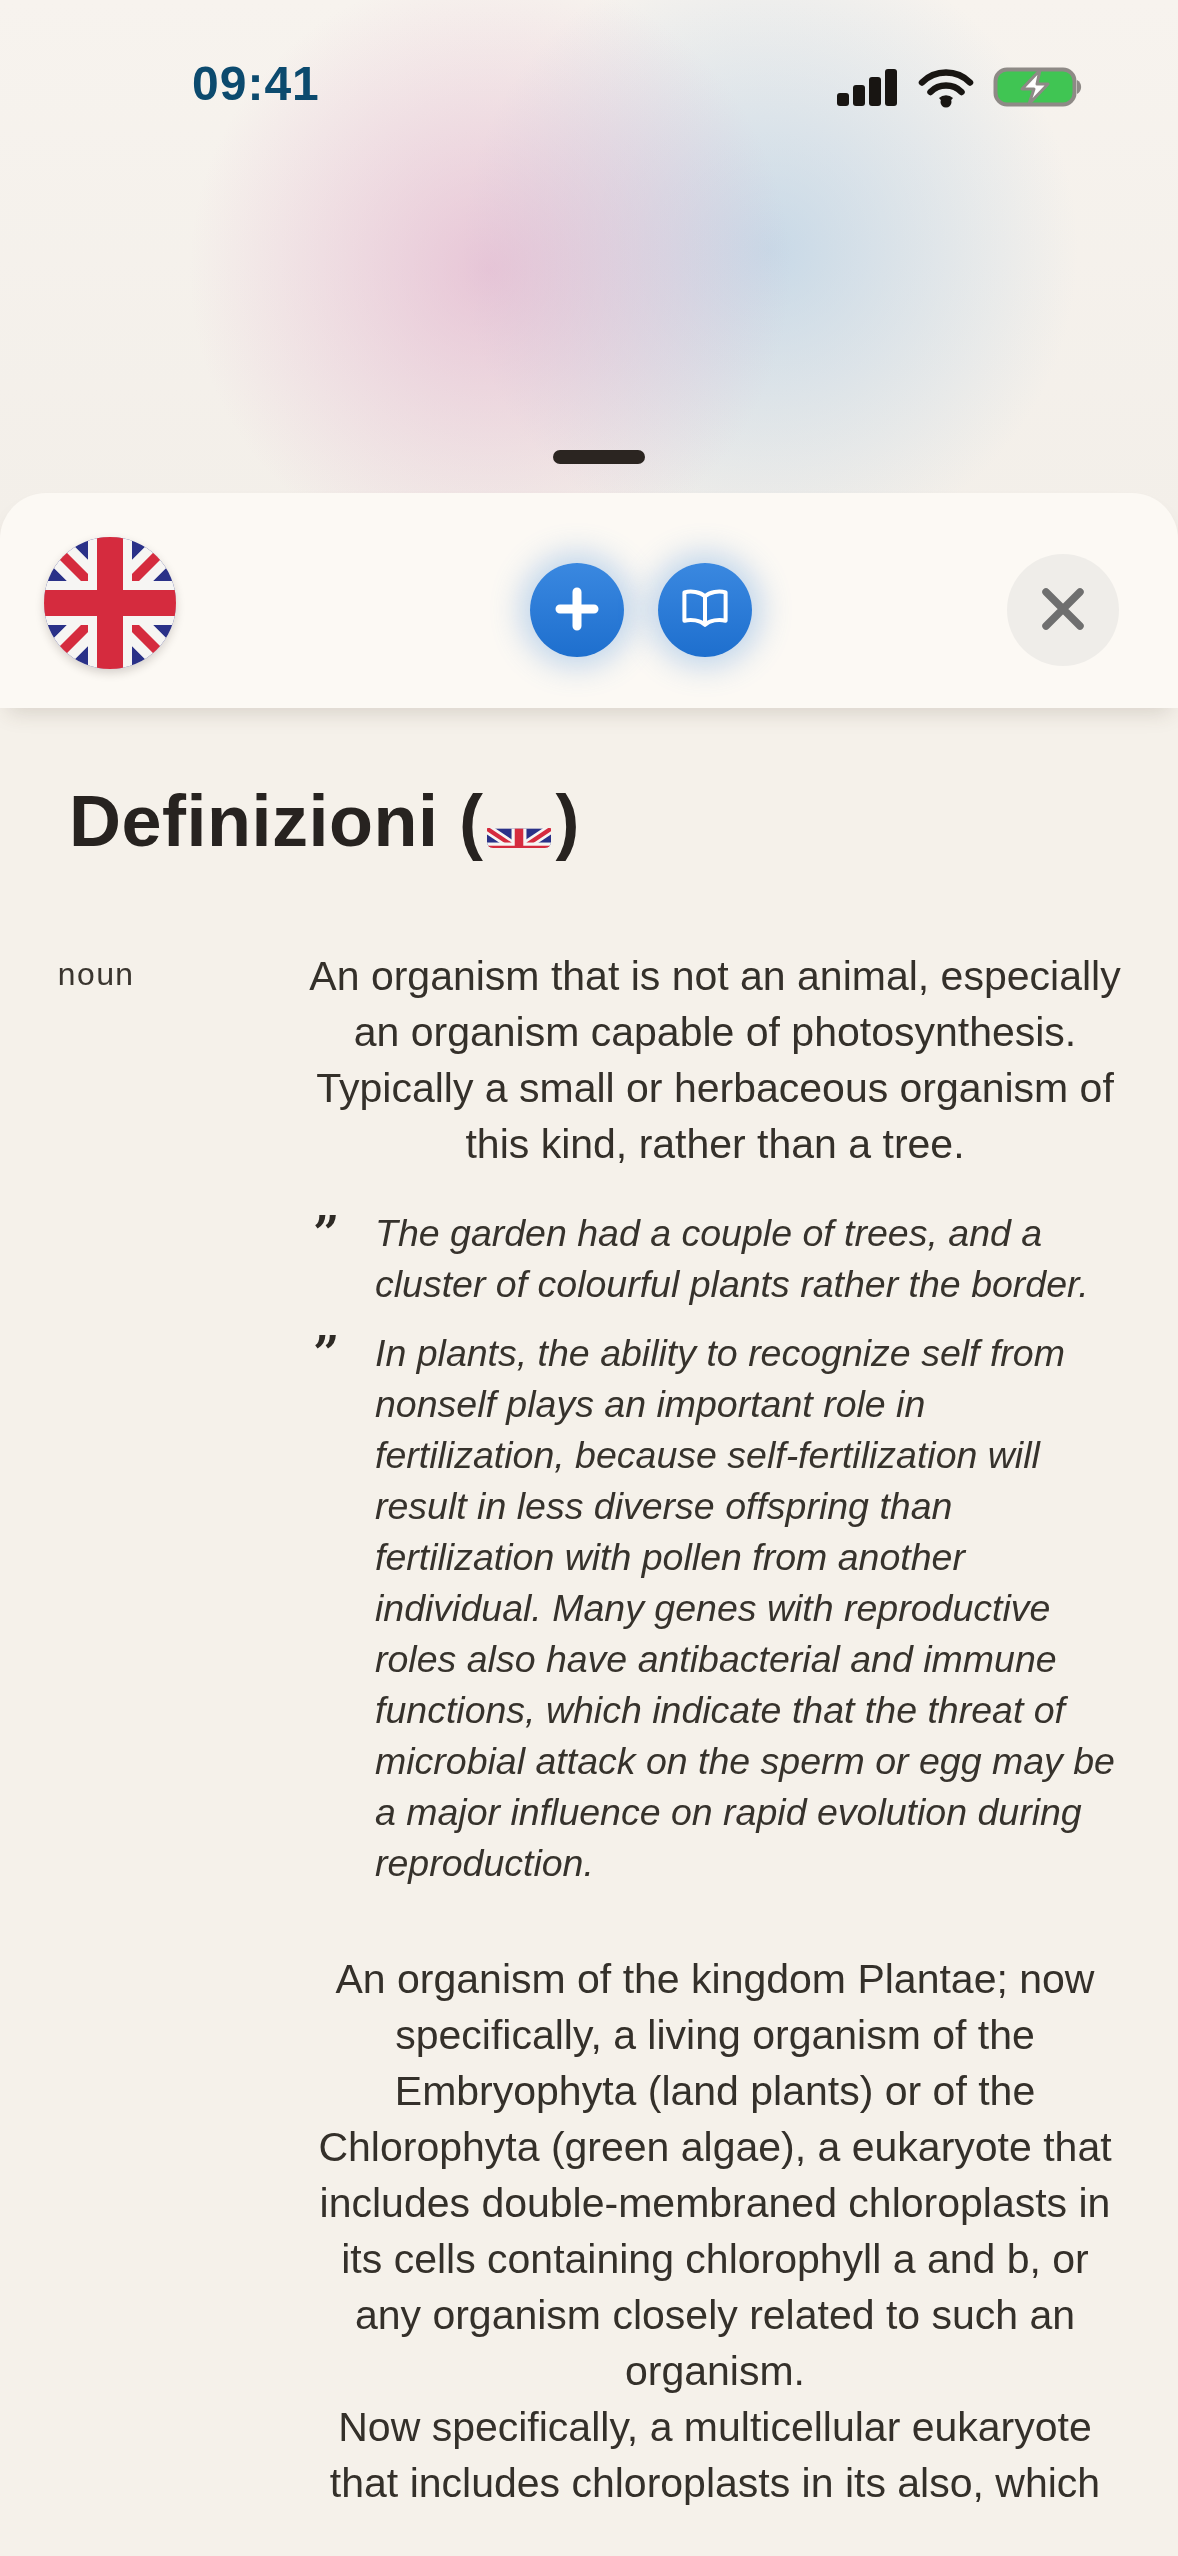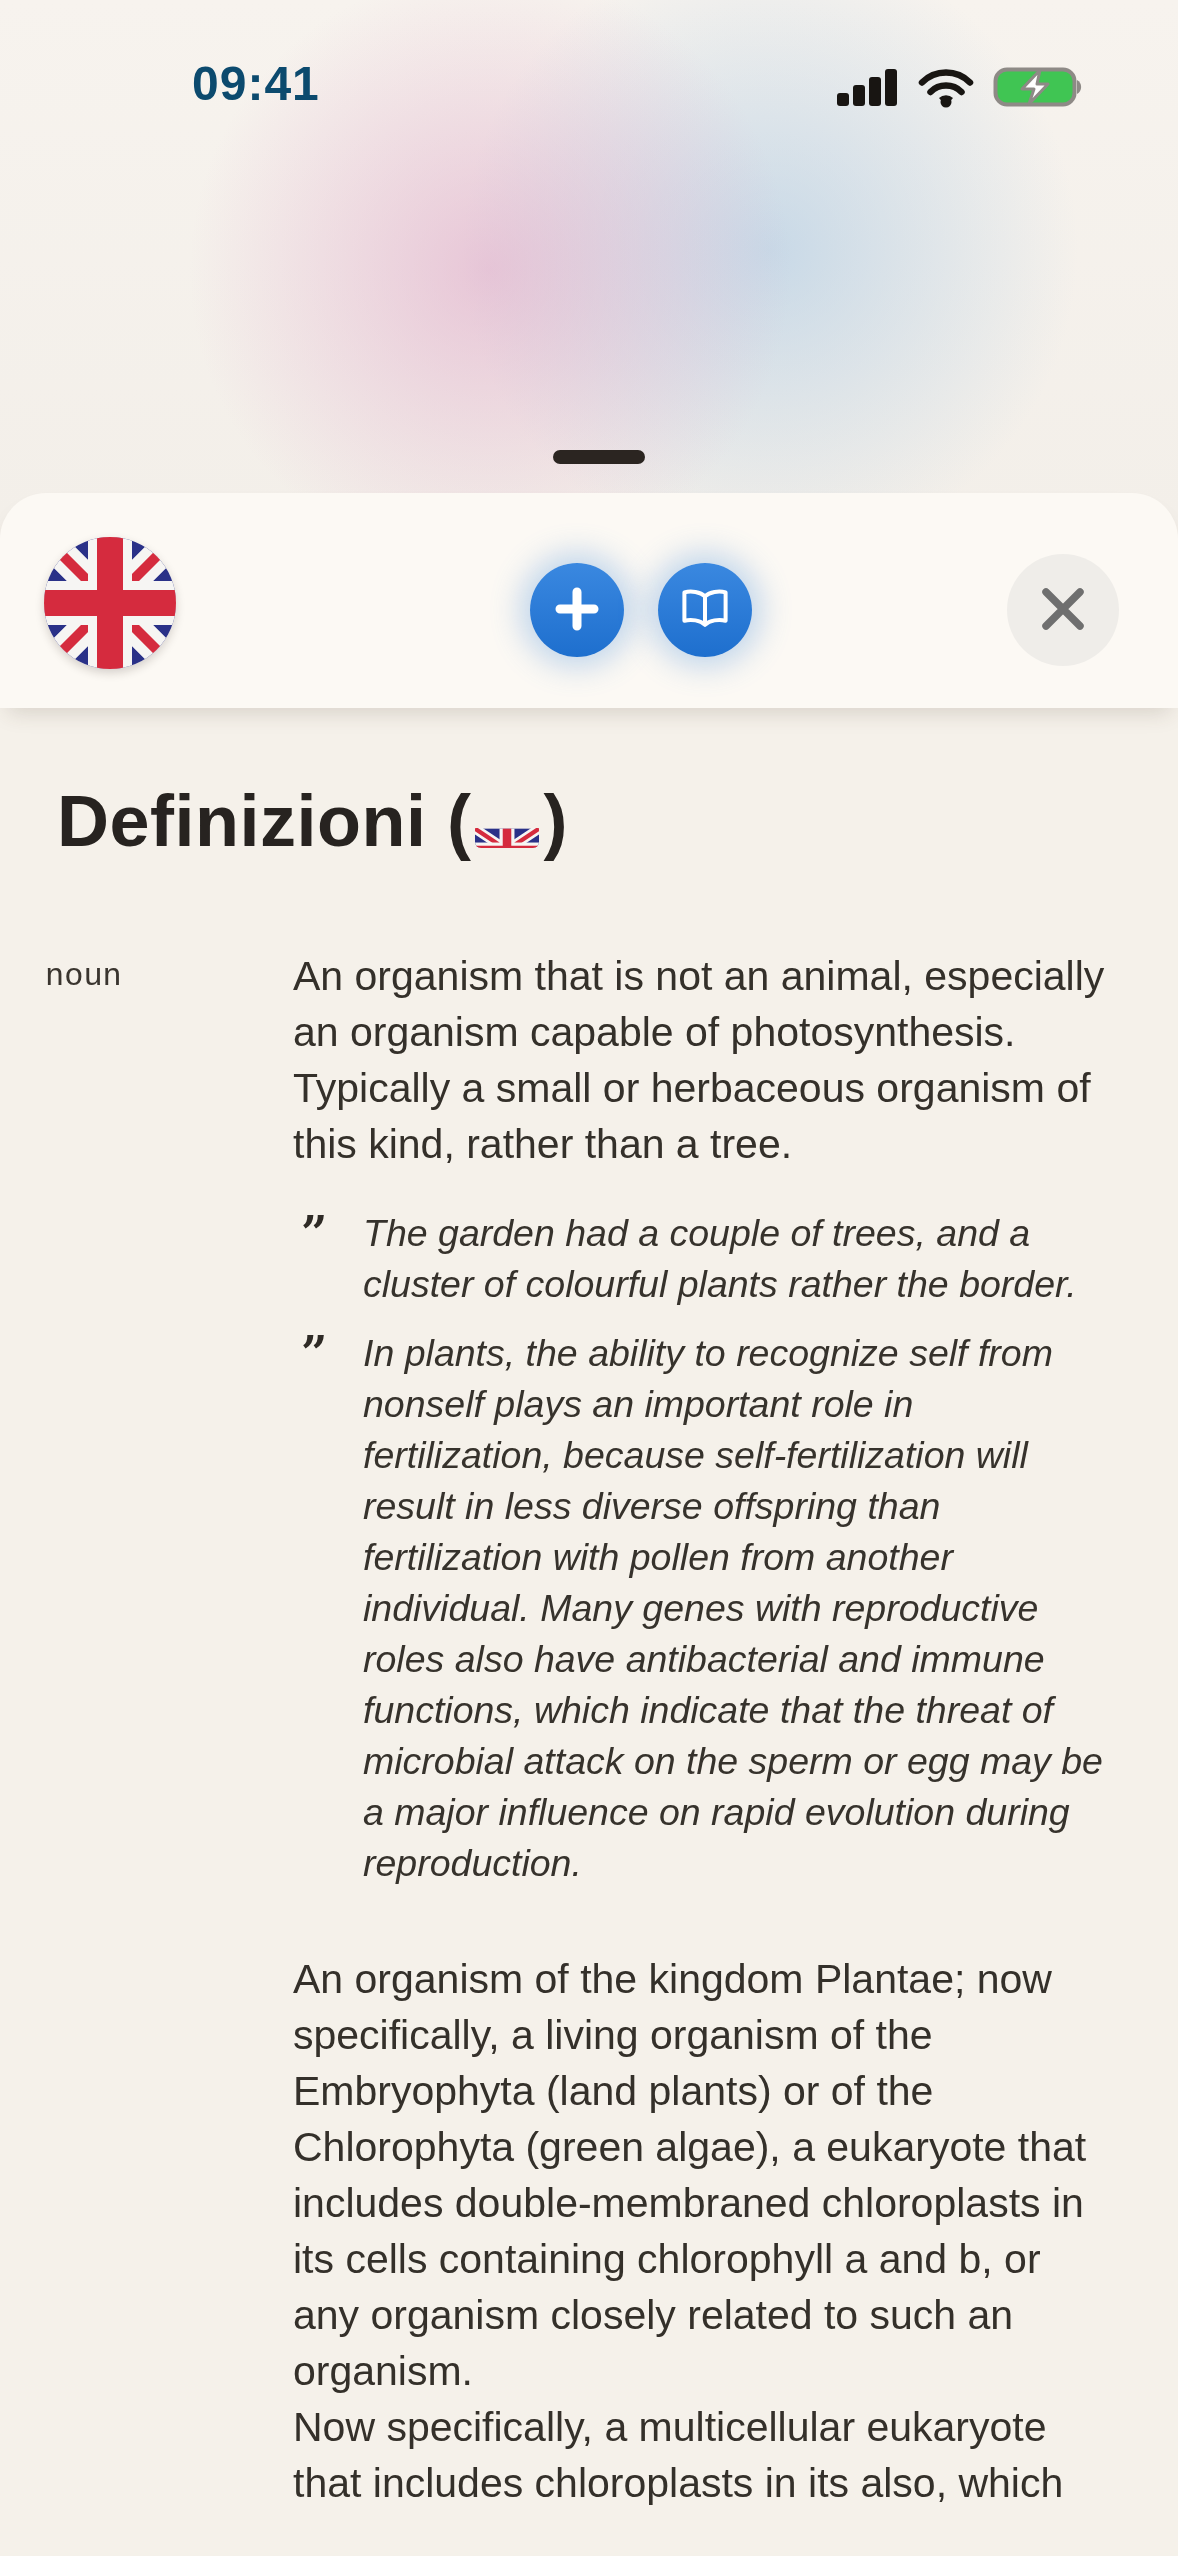--- a/index.html
+++ b/index.html
@@ -35,27 +35,27 @@
     font-size:60px;font-weight:600;color:#a1876f;letter-spacing:.5px;}
   .round-btn{position:absolute;border-radius:50%;display:flex;align-items:center;justify-content:center;border:none;cursor:pointer;padding:0;}
   .blue-btn{width:94px;height:94px;top:70px;
     background:linear-gradient(180deg,#3a88e0,#1e6fce);
     box-shadow:0 0 30px 10px rgba(72,140,219,.32);}
   .add-btn{left:530px;}
   .book-btn{left:658px;}
   .close-btn{left:1007px;top:61px;width:112px;height:112px;background:#efede9;}
   
   .content{position:absolute;top:708px;left:0;right:0;bottom:0;z-index:1;
-    padding:0 28px 0 31px;overflow:hidden;color:#34302a;margin-left:14px;}
+    padding:0 28px 0 57px;overflow:hidden;color:#34302a;}
   h1.defs-title{margin:70px 0 0 12px;font-size:72px;line-height:86px;font-weight:700;color:#272320;letter-spacing:.5px;}
   .title-flag{display:inline-block;width:64px;height:44px;border-radius:6px;overflow:hidden;vertical-align:-2px;margin:0 4px;}
   .def-row{display:flex;margin-top:84px;}
   .pos-label{flex:0 0 248px;padding-top:10px;font-size:32px;color:#3a352f;font-family:Liberation Mono, monospace;}
   .def-col{flex:0 0 820px;max-width:820px;}
-  p.def{margin:0;font-size:41px;line-height:56px;color:#34302a;}
+  p.def{margin:0;font-size:41px;line-height:56px;color:#34302a;text-align:center;}
   ul.examples{list-style:none;margin:36px 0 0 0;padding:0;}
   li.example{display:flex;margin-top:18px;font-style:italic;font-size:37.5px;line-height:51px;color:#36322c;}
   li.example:first-child{margin-top:0;}
   .qmark{flex:0 0 62px;margin-left:8px;padding-top:2px;
     font-family:"DejaVu Serif",serif;font-style:normal;font-weight:700;font-size:46px;line-height:46px;color:#2e2a25;}
   .qtext{flex:1;}
   p.def2{margin-top:62px;}
 </style>
 </head>
 <body>

